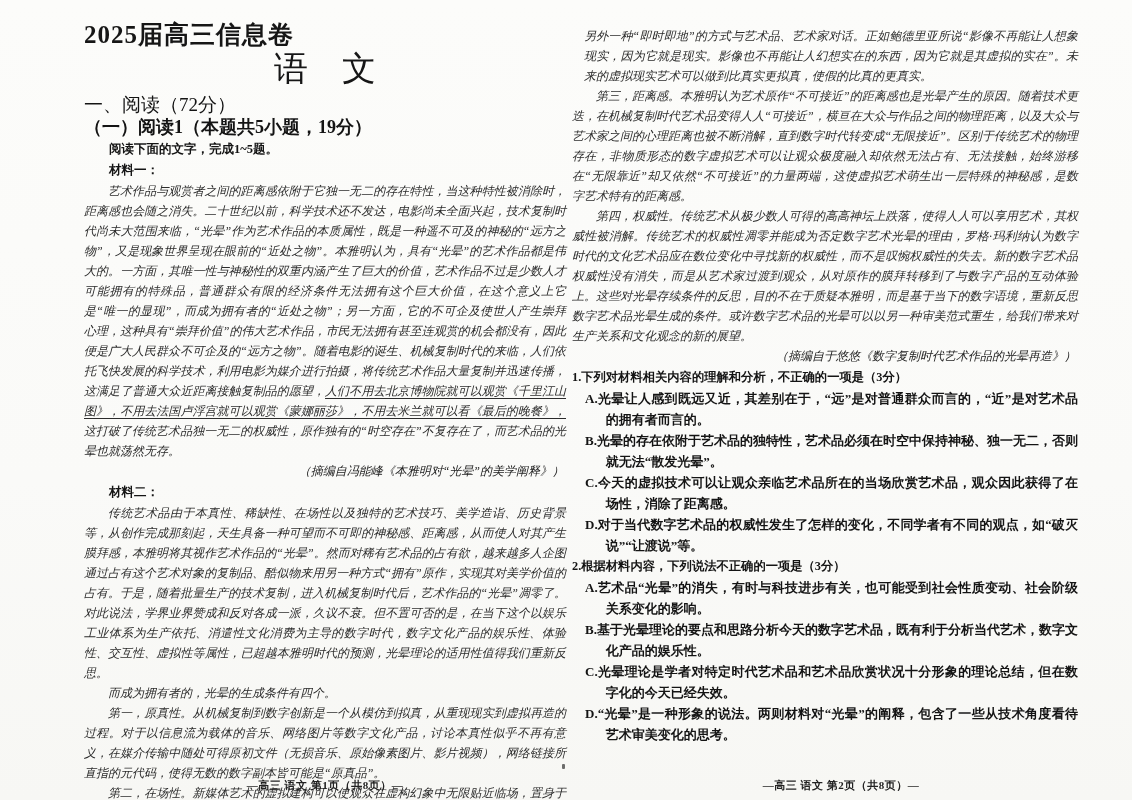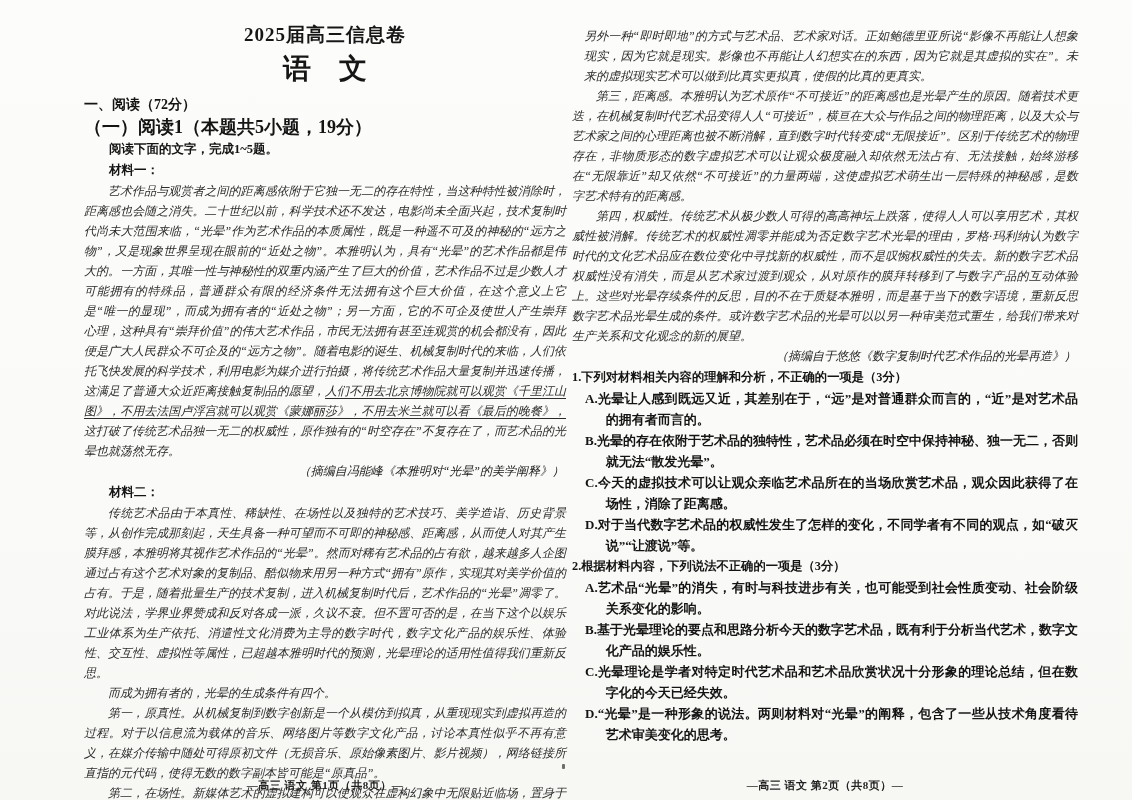--- a/index.html
+++ b/index.html
@@ -10,28 +10,28 @@
     font-family:"Liberation Serif","DejaVu Serif",serif;
     color:#1d1d1d;
     position:relative;
   }
   .sheet{position:relative;width:1132px;height:800px;background:linear-gradient(180deg,#fcfcfa 0%,#fafaf8 60%,#f7f7f4 100%);}
   .col{position:absolute;top:22px;}
   .col-left{left:84px;width:482px;}
   .col-right{left:572px;width:506px;top:26px;}
 
   .exam-title{
-    text-align:center;font-weight:bold;font-size:19px;line-height:26px;
+    text-align:left;font-weight:bold;font-size:25px;line-height:26px;
     letter-spacing:1px;color:#161616;
   }
   .exam-subject{
-    text-align:center;font-weight:bold;font-size:28px;line-height:32px;
+    text-align:center;font-weight:normal;font-size:34px;line-height:32px;
     margin:5px 0 9px 0;color:#161616;
   }
-  .h-section{font-weight:bold;font-size:14px;line-height:22px;color:#141414;}
+  .h-section{font-weight:normal;font-size:19px;line-height:22px;color:#141414;}
   .h-sub{font-weight:bold;font-size:18px;line-height:22px;color:#141414;}
   .h-instr{font-weight:bold;font-size:12.5px;line-height:22px;text-indent:2em;color:#141414;}
   .m-label{font-weight:bold;font-size:12.5px;line-height:21px;text-indent:2em;color:#141414;}
 
   .para{
     font-size:12px;line-height:20px;margin:0;
     text-align:justify;text-indent:2em;
     font-style:italic;color:#2b2b2b;
   }
   .para.no-indent{text-indent:0;margin-left:12px;}
@@ -46,21 +46,21 @@
     font-size:13px;line-height:21px;font-weight:bold;color:#141414;
     padding-left:2.6em;text-indent:-1.6em;text-align:justify;
   }
 
   .footer{
     position:absolute;top:746px;
     font-size:11px;line-height:14px;text-align:center;color:#222;
     font-weight:bold;letter-spacing:0.5px;margin-top:32px;
   }
   .footer-1{left:84px;width:482px;}
-  .footer-2{left:572px;width:506px;}
+  .footer-2{left:588px;width:506px;}
 
   .speck{
     position:absolute;left:562px;top:764px;width:3px;height:5px;
     background:#4a4a4a;border-radius:1px;opacity:.8;
   }
 </style>
 </head>
 <body>
 
 <div class="sheet">

